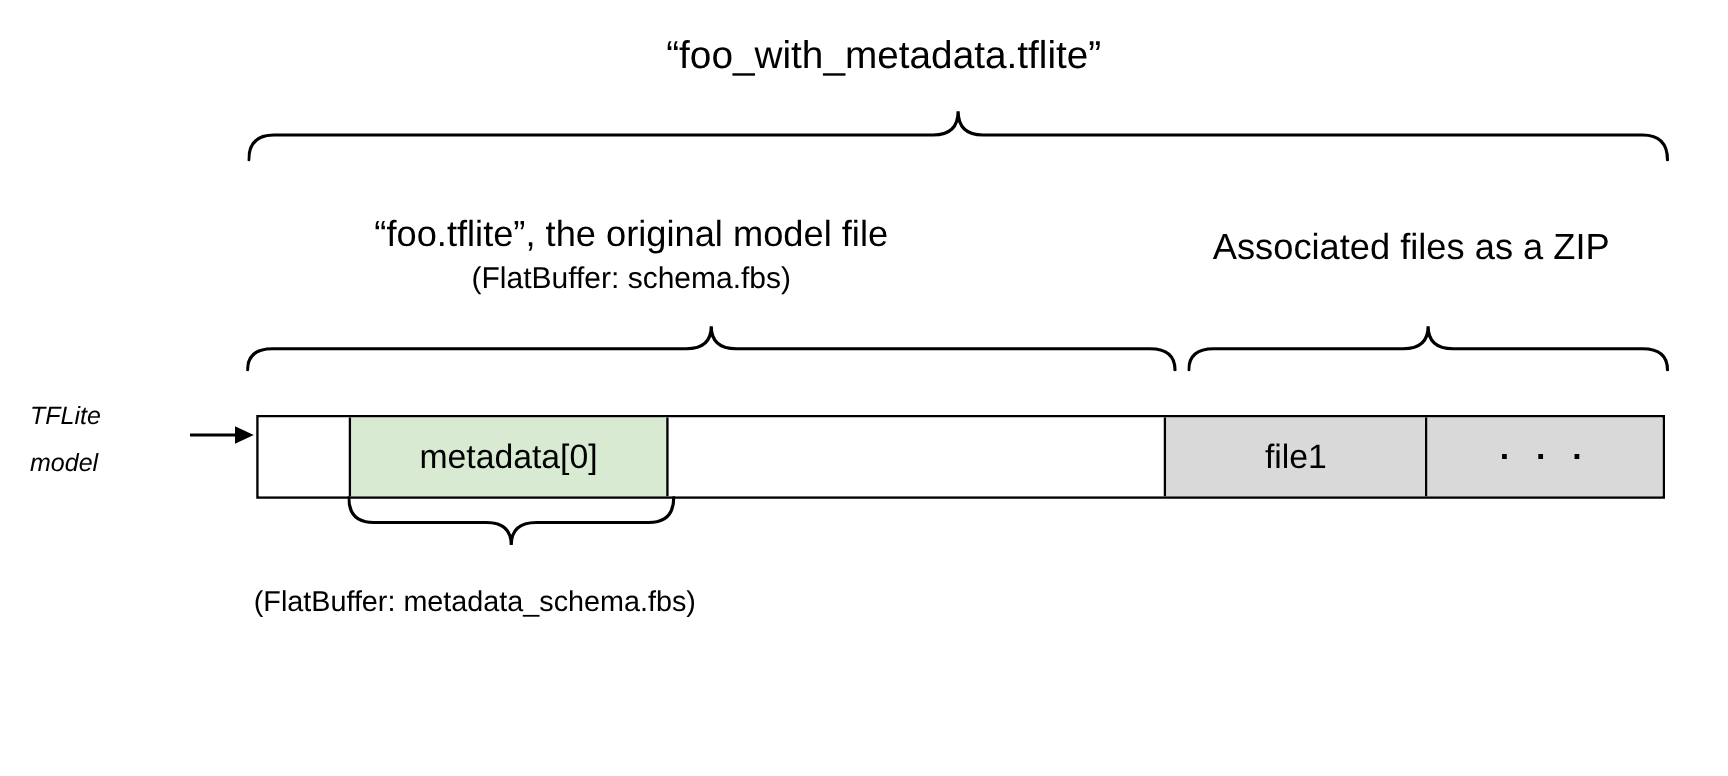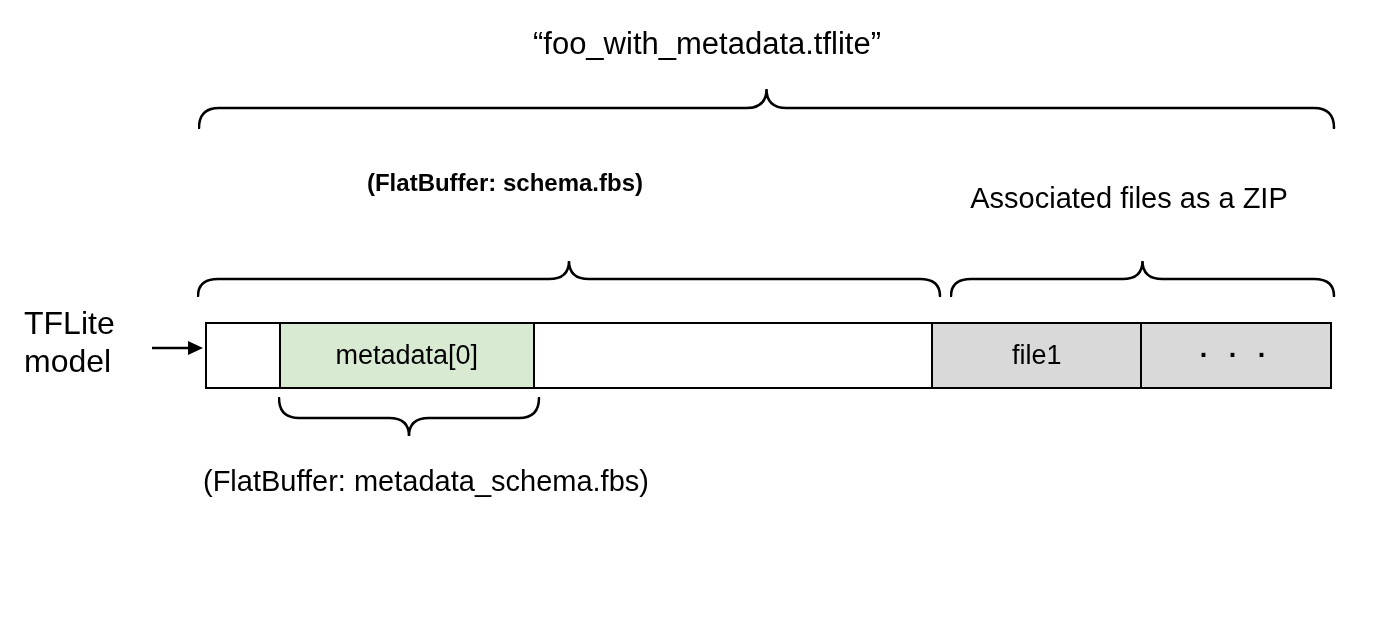--- a/index.html
+++ b/index.html
@@ -22,56 +22,56 @@
   
   .title {
     left: 407px; top: 26px; width: 600px;
     font-size: 31px; line-height: 36px;
   }
   .model-file-label {
     left: 205px; top: 168px; width: 600px;
     font-size: 29px; line-height: 40px;
   }
   .model-file-label .sub {
-    font-size: 24px; line-height: 30px; font-weight: bold;
+    font-size: 24px; line-height: 30px;
   }
   .assoc-label {
     left: 929px; top: 180px; width: 400px;
     font-size: 29px; line-height: 36px;
   }
   .side-label {
-    left: 24px; top: 304px; width: 130px;
-    font-size: 32px; line-height: 38px;
+    left: 24px; top: 314px; width: 130px;
+    font-size: 20px; line-height: 38px; font-style: italic;
   }
   .annotation {
     left: 118px; top: 461px; width: 620px;
     font-size: 27px; line-height: 41px;
   }
   .annotation .sub {
-    font-size: 29px; line-height: 41px;
+    font-size: 23px; line-height: 41px;
     padding-left: 85px;
     display: block;
   }
 
   
   svg.brace { display: block; }
   svg.brace path {
     fill: none;
     stroke: #000000;
     stroke-width: 2.5;
     stroke-linecap: round;
   }
 
   
   svg.arrow line { stroke: #000; stroke-width: 2.5; }
   svg.arrow polygon { fill: #000; }
 
   
   .bar {
-    left: 205px; top: 322px;
+    left: 205px; top: 332px;
     width: 1127px; height: 67px;
     border: 2px solid #000000;
     box-sizing: border-box;
     display: flex;
     align-items: stretch;
     background: #ffffff;
   }
   .seg {
     box-sizing: border-box;
     display: flex;
@@ -97,20 +97,21 @@
 
 <div id="stage">
 
   <div class="abs centered title">“foo_with_metadata.tflite”</div>
 
   <svg class="brace abs" style="left:198px; top:87px;" width="1138" height="42" viewBox="0 0 1138 42">
     <path d="M1 41 Q1 21 21 21 L548.5 21 Q568.5 21 568.5 2 Q568.5 21 588.5 21 L1116 21 Q1136 21 1136 41"></path>
   </svg>
 
   <div class="abs centered model-file-label">
+    <div>“foo.tflite”, the original model file</div>
     <div class="sub">(FlatBuffer: schema.fbs)</div>
   </div>
 
   <div class="abs centered assoc-label">Associated files as a ZIP</div>
 
   <svg class="brace abs" style="left:197px; top:260px;" width="745" height="37" viewBox="0 0 745 37">
     <path d="M1 36 Q1 19 21 19 L352 19 Q372 19 372 1 Q372 19 392 19 L723 19 Q743 19 743 36"></path>
   </svg>
 
   <svg class="brace abs" style="left:950px; top:260px;" width="386" height="37" viewBox="0 0 386 37">

